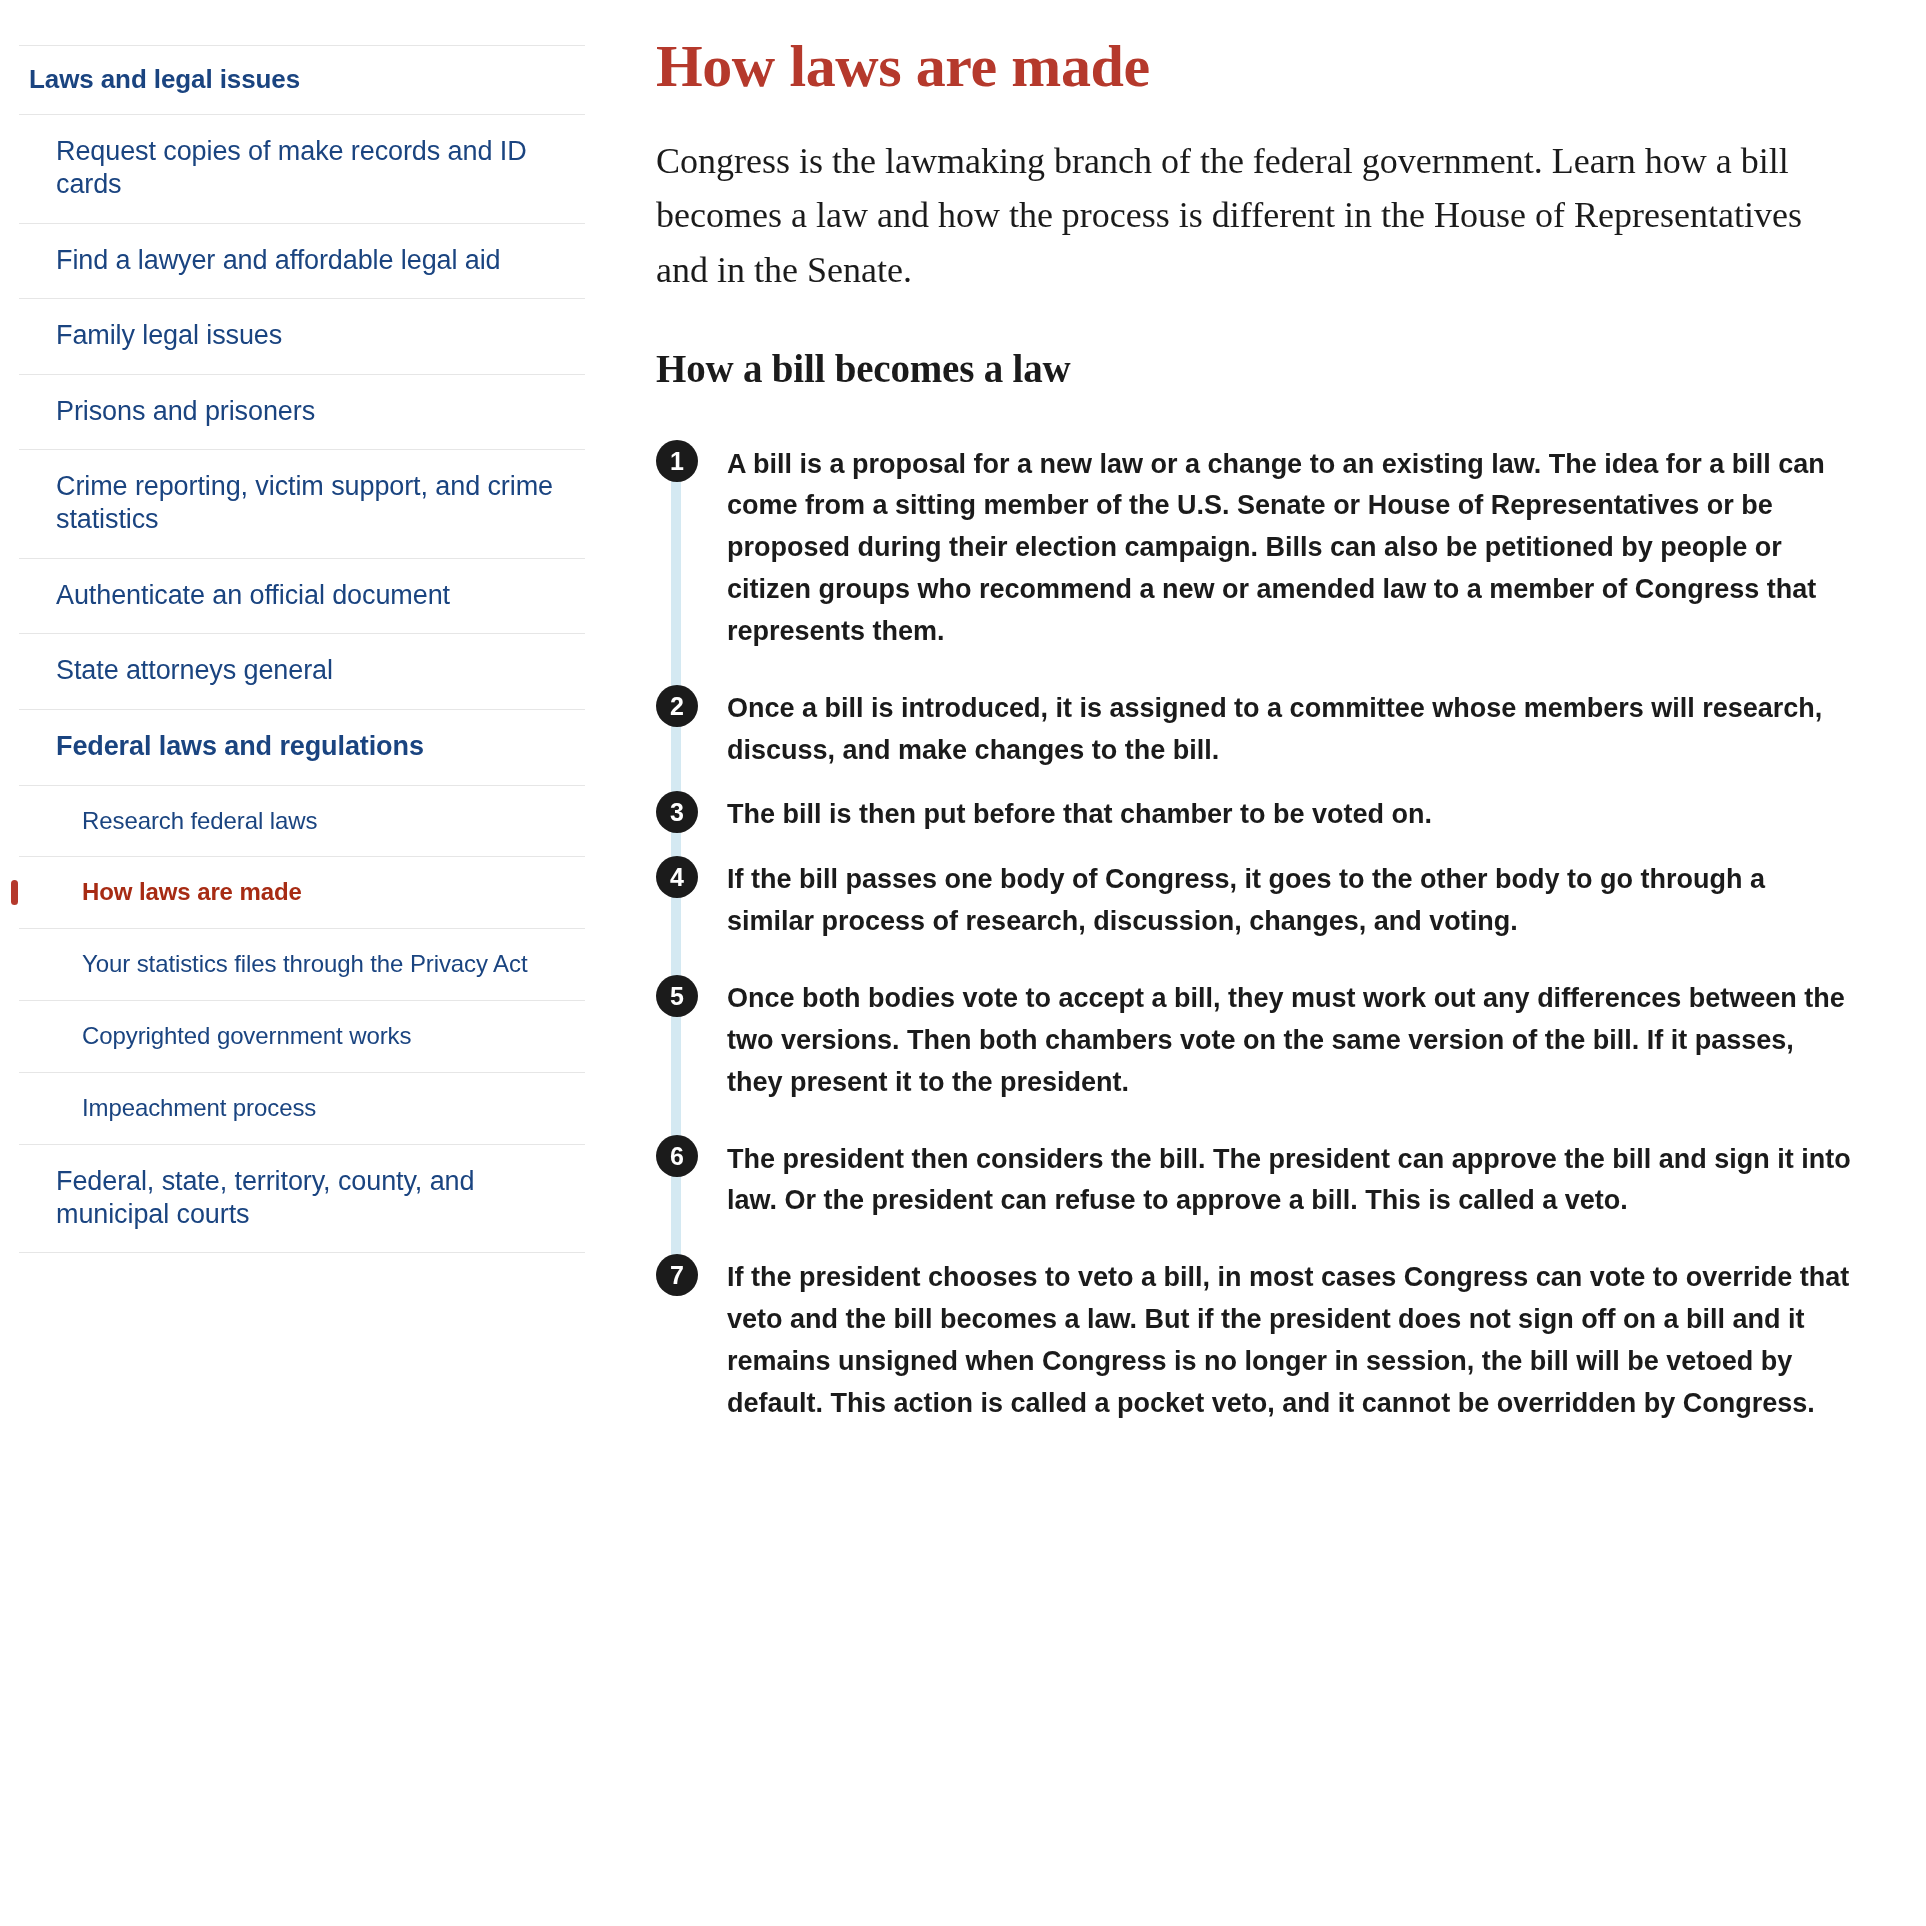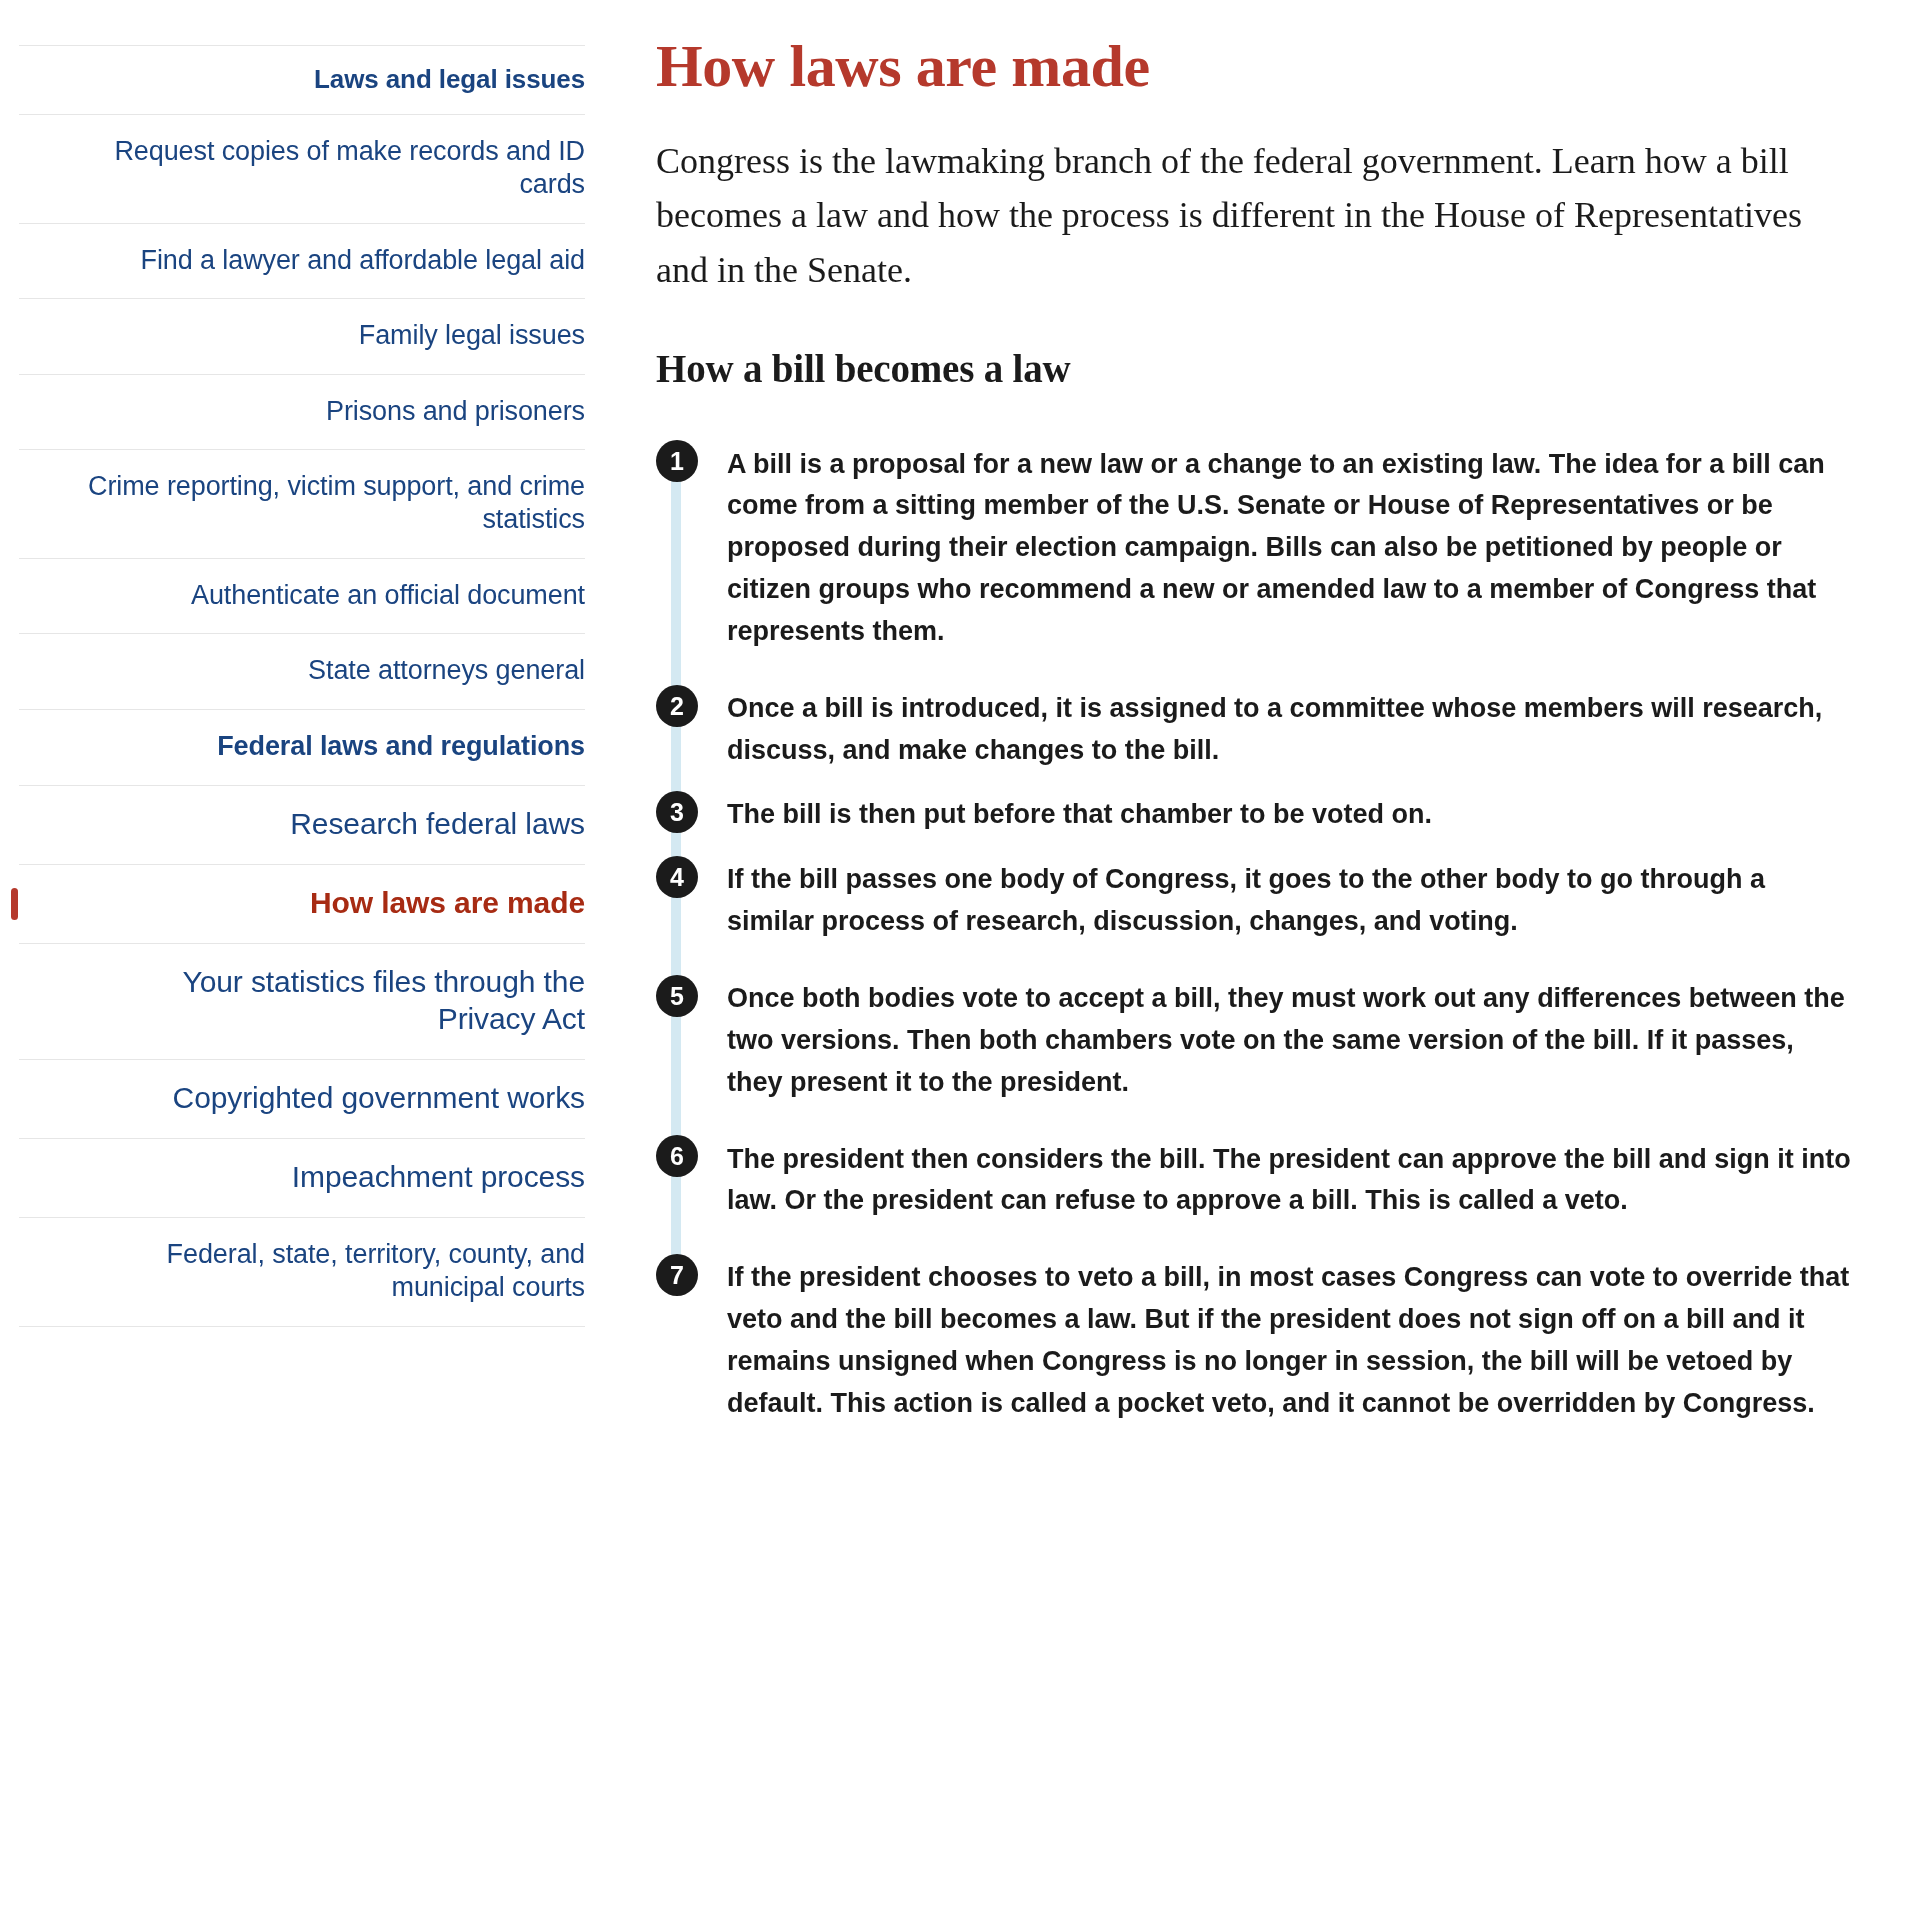--- a/index.html
+++ b/index.html
@@ -26,21 +26,21 @@
   }
 
   
   .sidebar {
     width: 616px;
     flex: 0 0 616px;
     padding-top: 45px;
     position: relative;
   }
 
-  .nav-list { list-style: none; text-align: right; }
+  .nav-list { list-style: none; }
 
   .nav-item {
     position: relative;
     border-top: 1.5px solid #e6e6e6;
     margin-left: 19px;
     margin-right: 31px;
   }
   .nav-item:last-child { border-bottom: 1.5px solid #e6e6e6; }
 
   .nav-link {
@@ -66,21 +66,21 @@
   
   .lvl2 > .nav-link {
     padding-left: 37px;
     font-weight: normal;
   }
 
   
   .lvl3 > .nav-link {
     padding-left: 63px;
     font-weight: normal;
-    font-size: 30px;
+    font-size: 24px;
   }
 
   
   .lvl2.subhead > .nav-link {
     font-weight: bold;
     padding-left: 37px;
   }
 
   
   .nav-item.current > .nav-link {

